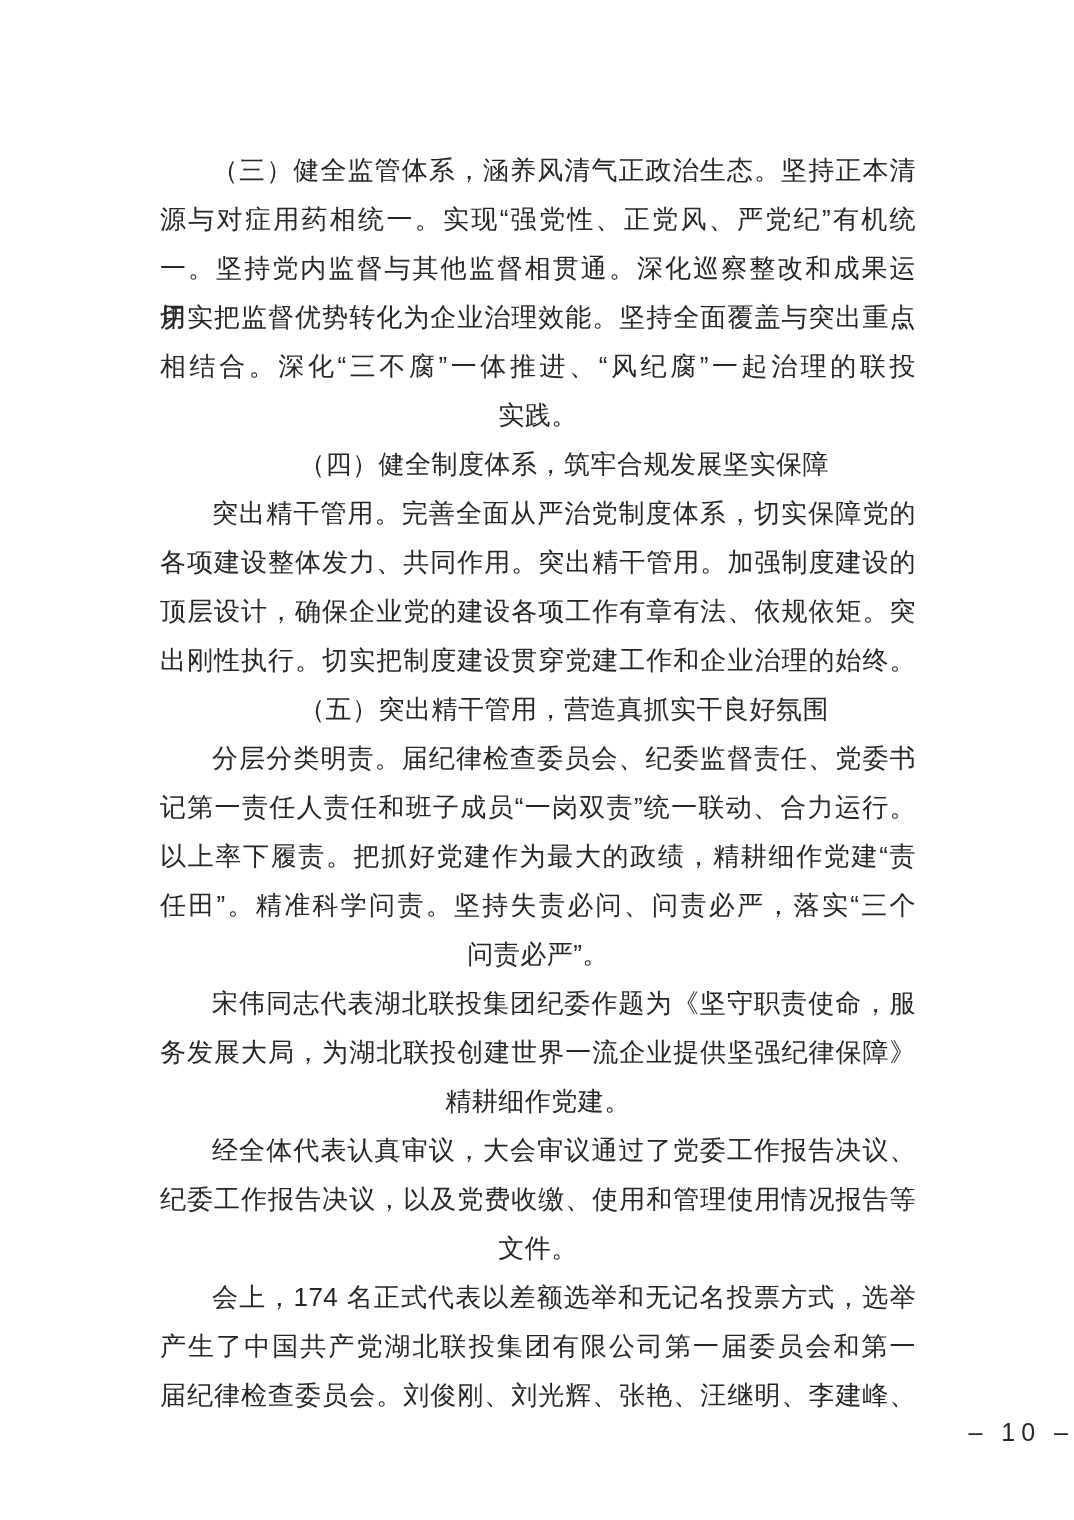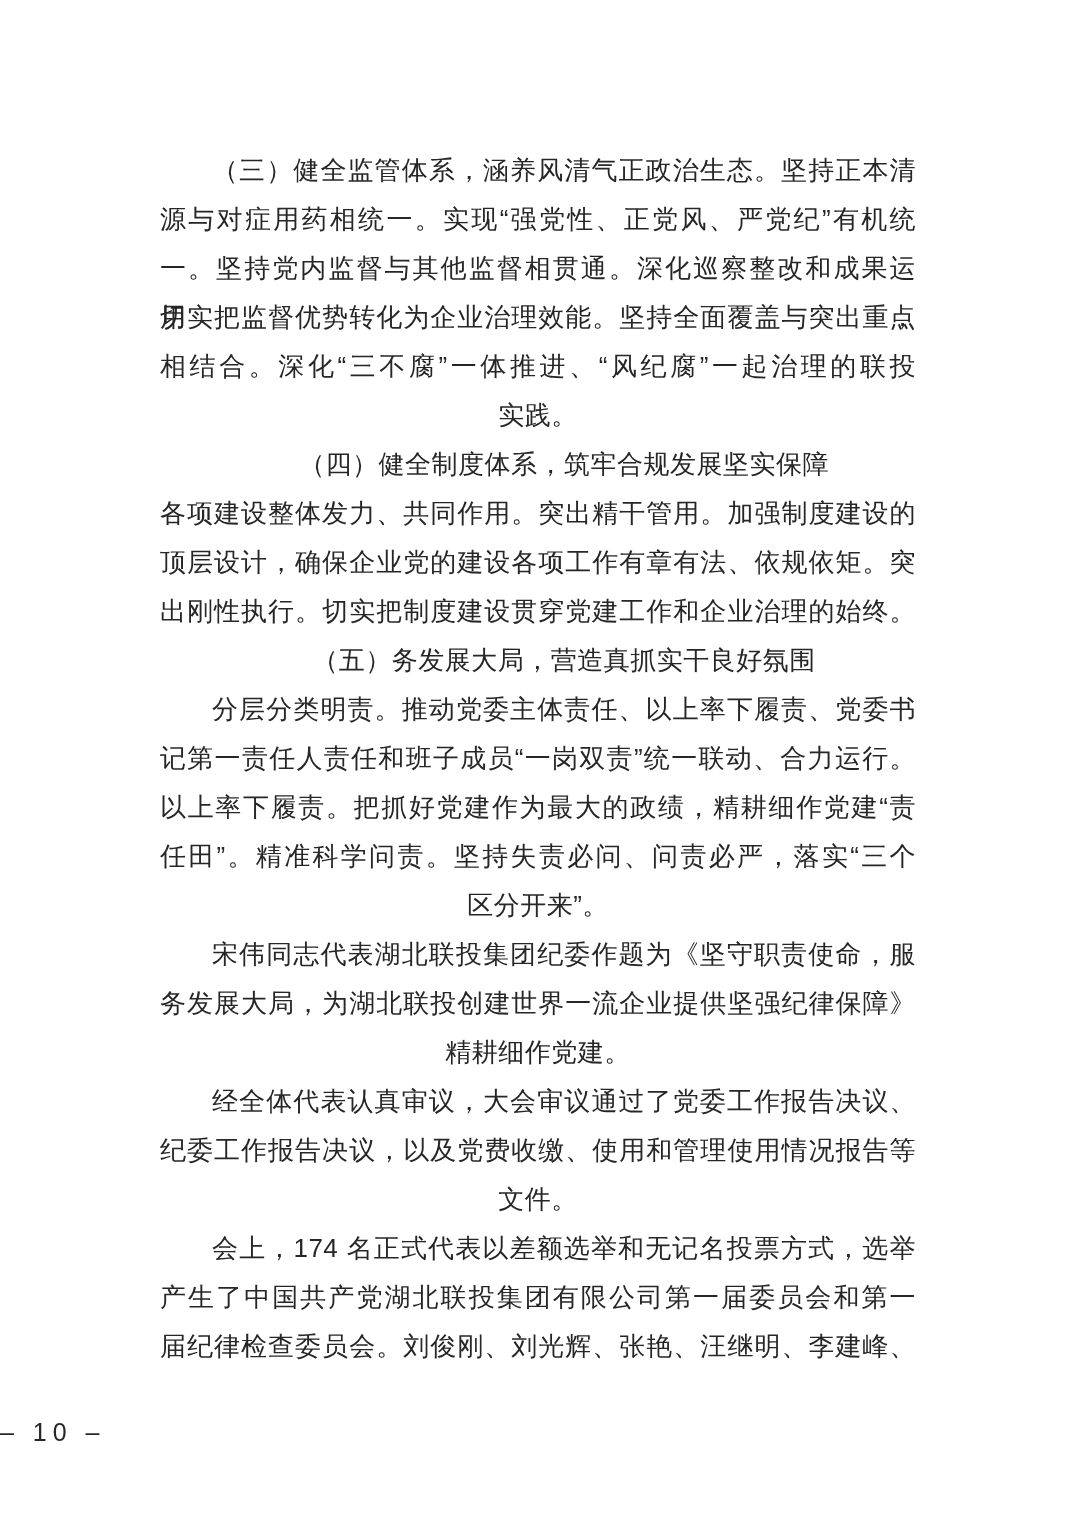--- a/index.html
+++ b/index.html
@@ -39,47 +39,48 @@
     text-align: center;
   }
   .line.indent {
     text-indent: 52px;
   }
   .footer {
     position: absolute;
     left: 0;
     top: 1418px;
     width: 100%;
-    text-align: left;
+    text-align: right;
     font-size: 25px;
     letter-spacing: 6px;
     color: #262626;
   }
 </style>
 </head>
 <body>
 
 <div class="page">
   <div class="body-text">
       <div class="line align-justify indent">（三）健全监管体系，涵养风清气正政治生态。坚持正本清</div>
       <div class="line align-justify">源与对症用药相统一。实现“强党性、正党风、严党纪”有机统</div>
       <div class="line align-justify">一。坚持党内监督与其他监督相贯通。深化巡察整改和成果运用，</div>
       <div class="line align-justify">切实把监督优势转化为企业治理效能。坚持全面覆盖与突出重点</div>
       <div class="line align-justify">相结合。深化“三不腐”一体推进、“风纪腐”一起治理的联投</div>
       <div class="line align-left">实践。</div>
       <div class="line align-left indent">（四）健全制度体系，筑牢合规发展坚实保障</div>
+      <div class="line align-justify indent">突出精干管用。完善全面从严治党制度体系，切实保障党的</div>
       <div class="line align-justify">各项建设整体发力、共同作用。突出精干管用。加强制度建设的</div>
       <div class="line align-justify">顶层设计，确保企业党的建设各项工作有章有法、依规依矩。突</div>
       <div class="line align-justify">出刚性执行。切实把制度建设贯穿党建工作和企业治理的始终。</div>
-      <div class="line align-left indent">（五）务发展大局，营造真抓实干良好氛围</div>
-      <div class="line align-justify indent">分层分类明责。推动党委主体责任、以上率下履责、党委书</div>
+      <div class="line align-left indent">（五）突出精干管用，营造真抓实干良好氛围</div>
+      <div class="line align-justify indent">分层分类明责。届纪律检查委员会、纪委监督责任、党委书</div>
       <div class="line align-justify">记第一责任人责任和班子成员“一岗双责”统一联动、合力运行。</div>
       <div class="line align-justify">以上率下履责。把抓好党建作为最大的政绩，精耕细作党建“责</div>
       <div class="line align-justify">任田”。精准科学问责。坚持失责必问、问责必严，落实“三个</div>
-      <div class="line align-left">区分开来”。</div>
+      <div class="line align-left">问责必严”。</div>
       <div class="line align-justify indent">宋伟同志代表湖北联投集团纪委作题为《坚守职责使命，服</div>
       <div class="line align-justify">务发展大局，为湖北联投创建世界一流企业提供坚强纪律保障》</div>
       <div class="line align-left">精耕细作党建。</div>
       <div class="line align-justify indent">经全体代表认真审议，大会审议通过了党委工作报告决议、</div>
       <div class="line align-justify">纪委工作报告决议，以及党费收缴、使用和管理使用情况报告等</div>
       <div class="line align-left">文件。</div>
       <div class="line align-justify indent">会上，174 名正式代表以差额选举和无记名投票方式，选举</div>
       <div class="line align-justify">产生了中国共产党湖北联投集团有限公司第一届委员会和第一</div>
       <div class="line align-justify">届纪律检查委员会。刘俊刚、刘光辉、张艳、汪继明、李建峰、</div>
     </div>

